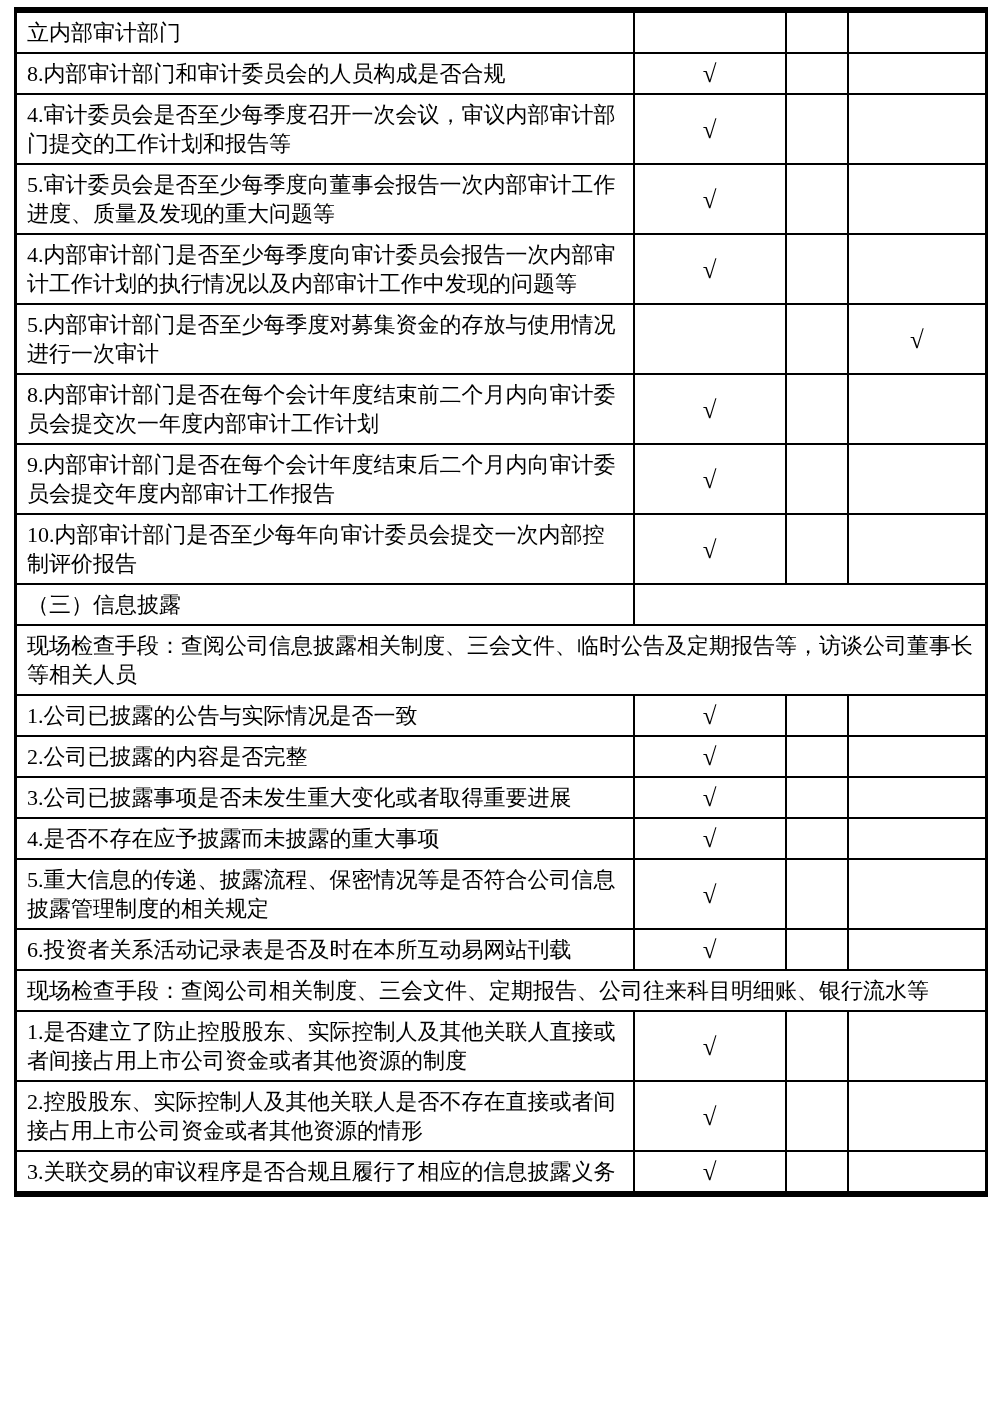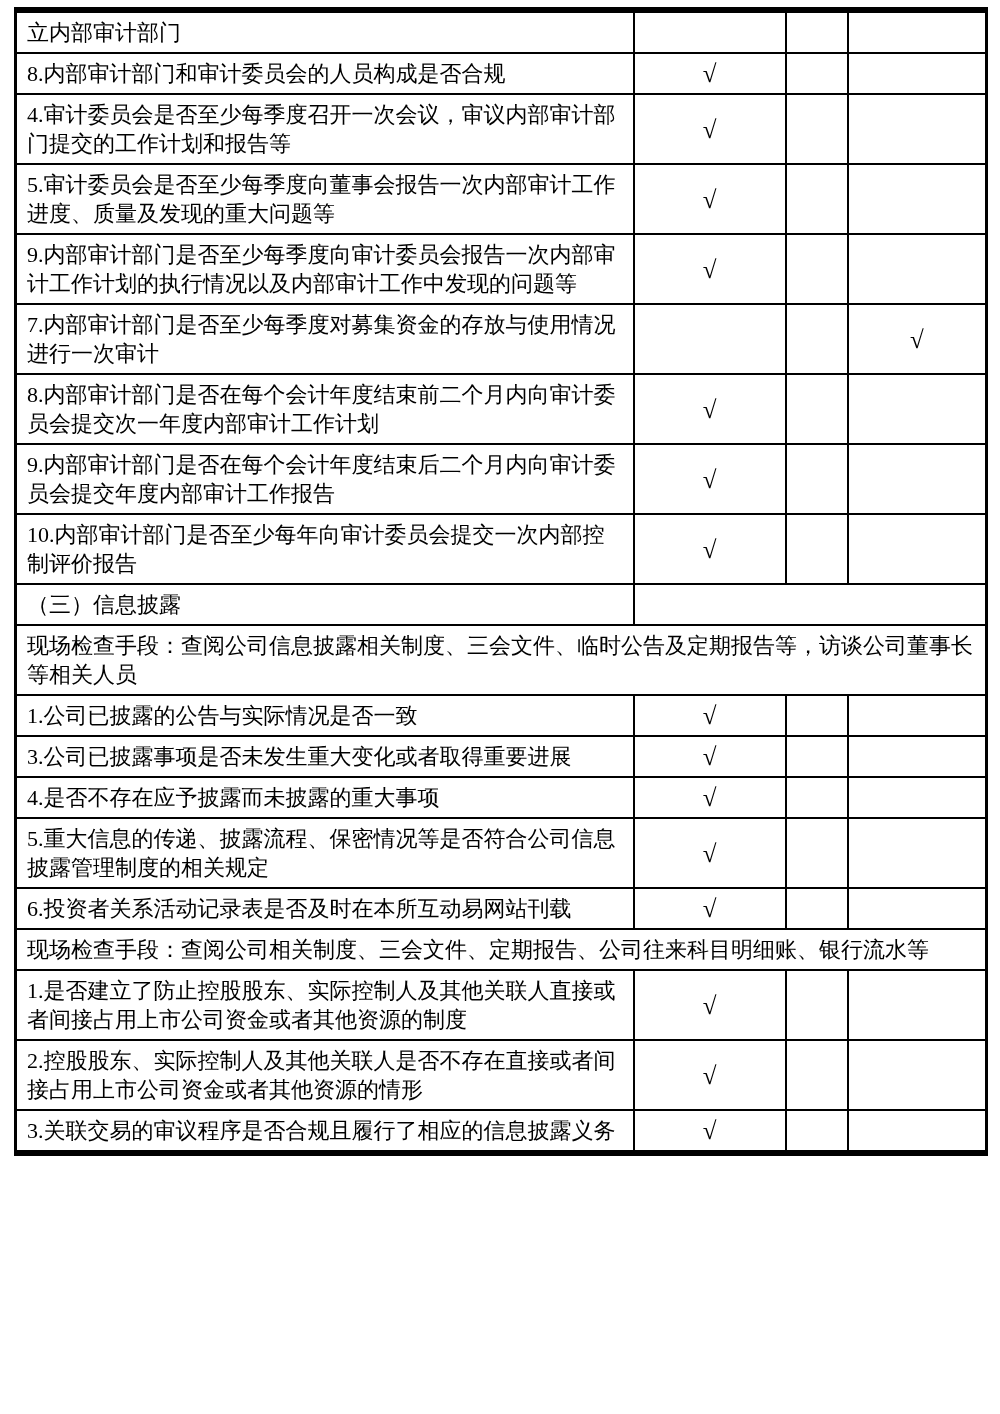--- a/index.html
+++ b/index.html
@@ -69,27 +69,27 @@
           <td class="c-mark"></td>
           <td class="c-mark"></td>
         </tr>
         <tr>
           <td class="c-text">5.审计委员会是否至少每季度向董事会报告一次内部审计工作进度、质量及发现的重大问题等</td>
           <td class="c-mark">√</td>
           <td class="c-mark"></td>
           <td class="c-mark"></td>
         </tr>
         <tr>
-          <td class="c-text">9.内部审计部门是否至少每季度向审计委员会报告一次内部审计工作计划的执行情况以及内部审计工作中发现的问题等</td>
+          <td class="c-text">4.内部审计部门是否至少每季度向审计委员会报告一次内部审计工作计划的执行情况以及内部审计工作中发现的问题等</td>
           <td class="c-mark">√</td>
           <td class="c-mark"></td>
           <td class="c-mark"></td>
         </tr>
         <tr>
-          <td class="c-text">7.内部审计部门是否至少每季度对募集资金的存放与使用情况进行一次审计</td>
+          <td class="c-text">5.内部审计部门是否至少每季度对募集资金的存放与使用情况进行一次审计</td>
           <td class="c-mark"></td>
           <td class="c-mark"></td>
           <td class="c-mark">√</td>
         </tr>
         <tr>
           <td class="c-text">8.内部审计部门是否在每个会计年度结束前二个月内向审计委员会提交次一年度内部审计工作计划</td>
           <td class="c-mark">√</td>
           <td class="c-mark"></td>
           <td class="c-mark"></td>
         </tr>
@@ -107,20 +107,26 @@
         </tr>
         <tr>
           <td class="c-text section">（三）信息披露</td>
           <td class="c-mark" colspan="3"></td>
         </tr>
         <tr>
           <td class="c-text" colspan="4">现场检查手段：查阅公司信息披露相关制度、三会文件、临时公告及定期报告等，访谈公司董事长等相关人员</td>
         </tr>
         <tr>
           <td class="c-text">1.公司已披露的公告与实际情况是否一致</td>
+          <td class="c-mark">√</td>
+          <td class="c-mark"></td>
+          <td class="c-mark"></td>
+        </tr>
+        <tr>
+          <td class="c-text">2.公司已披露的内容是否完整</td>
           <td class="c-mark">√</td>
           <td class="c-mark"></td>
           <td class="c-mark"></td>
         </tr>
         <tr>
           <td class="c-text">3.公司已披露事项是否未发生重大变化或者取得重要进展</td>
           <td class="c-mark">√</td>
           <td class="c-mark"></td>
           <td class="c-mark"></td>
         </tr>

